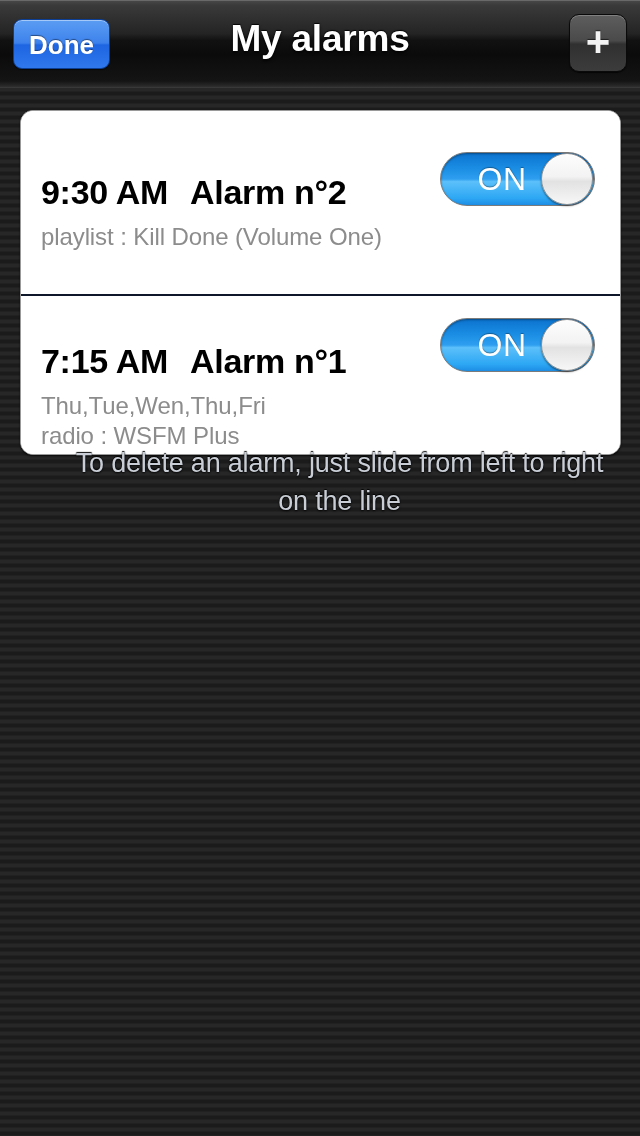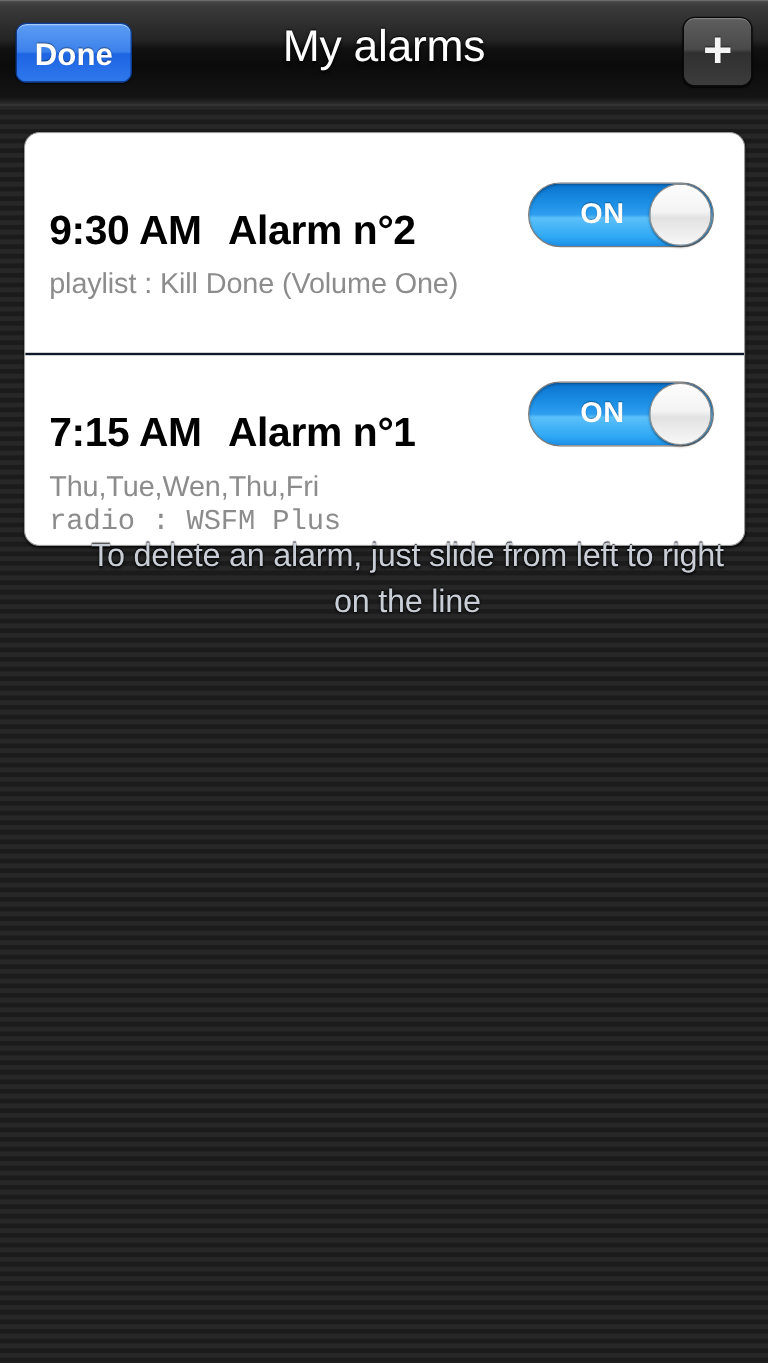--- a/index.html
+++ b/index.html
@@ -51,21 +51,21 @@
     z-index: 5;
   }
 
   #nav-title {
     position: absolute;
     left: 0; right: 0;
     top: 18px;
     text-align: center;
     color: #ffffff;
     font-size: 37px;
-    font-weight: normal;
+    font-weight: bold;
     letter-spacing: -0.2px;
     text-shadow: 0 -1px 1px rgba(0,0,0,0.9), 0 2px 3px rgba(0,0,0,0.8);
   }
 
   #done-button {
     position: absolute;
     left: 13px;
     top: 19px;
     width: 97px;
     height: 50px;
@@ -164,21 +164,21 @@
     position: absolute;
     left: 20px;
     white-space: nowrap;
     color: #8c8c8c;
     font-size: 24px;
     font-weight: normal;
     letter-spacing: -0.1px;
   }
   .row-0 .sub-1 { top: 112px; }
   .row-1 .sub-1 { top: 96px; }
-  .row-1 .sub-2 { top: 126px; font-family: Liberation Mono, monospace; }
+  .row-1 .sub-2 { top: 126px; }
 
   
   .toggle {
     position: absolute;
     right: 25px;
     width: 155px;
     height: 54px;
     border-radius: 27px;
     background: linear-gradient(to bottom,
         #0b72cd 0%,
@@ -197,22 +197,22 @@
 
   .toggle-label {
     position: absolute;
     left: 18px;
     top: 0;
     width: 86px;
     height: 52px;
     line-height: 52px;
     text-align: center;
     color: #ffffff;
-    font-size: 24px;
-    font-weight: bold;
+    font-size: 32px;
+    font-weight: normal;
     letter-spacing: 0.5px;
     text-shadow: 0 -1px 1px rgba(0,0,0,0.35);
   }
 
   .toggle-knob {
     position: absolute;
     right: 1px;
     top: 0px;
     width: 52px;
     height: 52px;

